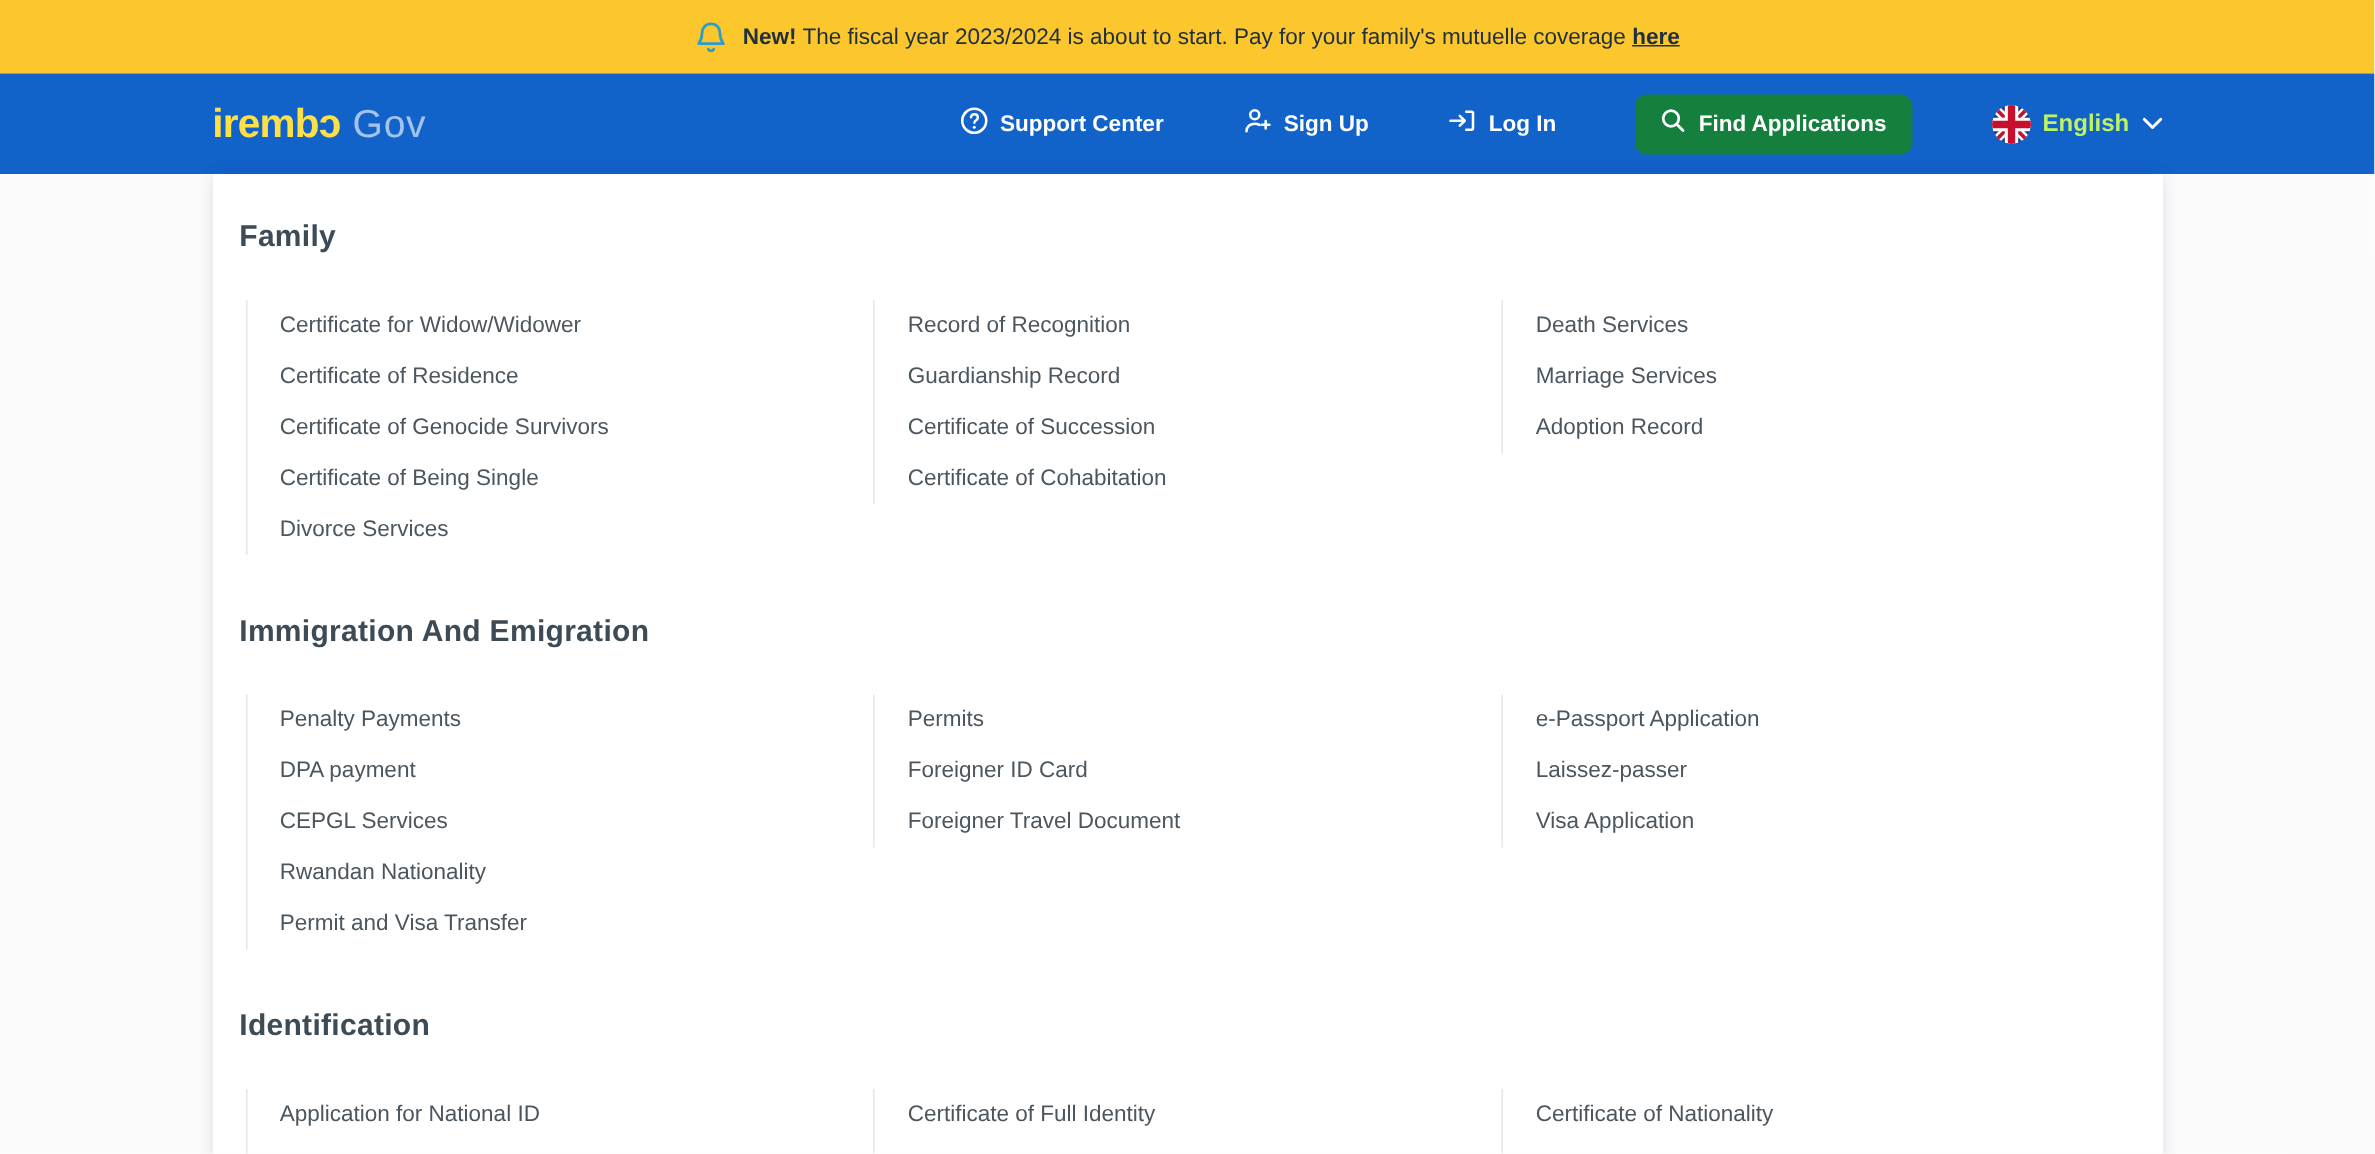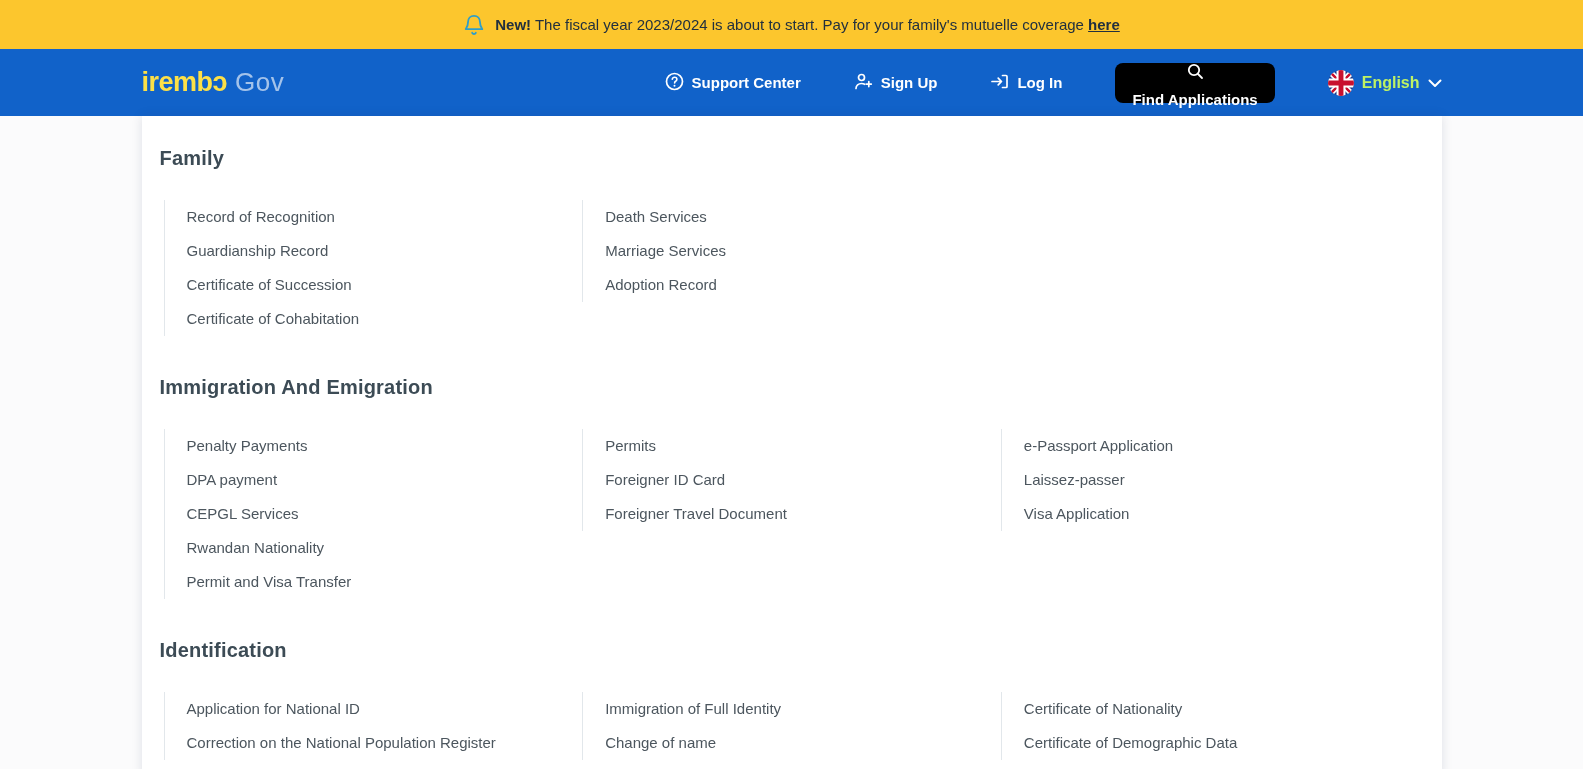--- a/index.html
+++ b/index.html
@@ -14,22 +14,22 @@
   .banner-link { color:#22303E; font-weight:700; text-decoration:underline; cursor:pointer; }
 
   
   .navbar { height:67px; background:#1162C9; }
   .nav-inner { width:1300px; height:100%; margin:0 auto; display:flex; align-items:center; justify-content:space-between; }
   .logo { display:flex; align-items:baseline; gap:8px; cursor:pointer; }
   .logo-brand { color:#fde047; font-size:27px; font-weight:700; letter-spacing:-0.5px; }
   .logo-suffix { color:rgba(255,255,255,0.62); font-size:26px; font-weight:400; letter-spacing:0.5px; }
   .nav-right { display:flex; align-items:center; gap:53px; }
   .nav-link { display:flex; align-items:center; gap:8px; color:#fff; font-size:15px; font-weight:600; cursor:pointer; }
-  .find-btn { display:flex; align-items:center; gap:8px; background:#000000; color:#fff; font-size:15px;
-              font-weight:600; border:none; border-radius:8px; height:40px; padding:0 17px; cursor:pointer;flex-direction:column; }
+  .find-btn { display:flex; align-items:center; gap:8px; background:#15803d; color:#fff; font-size:15px;
+              font-weight:600; border:none; border-radius:8px; height:40px; padding:0 17px; cursor:pointer; }
   .lang { display:flex; align-items:center; gap:8px; color:#bef264; font-size:16px; font-weight:600; cursor:pointer; }
   .flag { width:26px; height:26px; border-radius:50%; overflow:hidden; display:block; }
 
   
   .container { width:1300px; margin:0 auto; background:#ffffff; min-height:660px;
                box-shadow:0 0 10px rgba(40,60,90,0.14); padding:31px 0 0 0; }
   .svc-section { margin-bottom:40px; }
   .svc-title { font-size:20px; font-weight:700; color:#3C4B55; margin:0 0 30px 18px; letter-spacing:0.2px; }
   .svc-grid { display:grid; grid-template-columns:1fr 1fr 1fr; align-items:start; margin:0 22px 0 22px; }
   .svc-col { list-style:none; border-left:1px solid #E2E7EB; padding-left:22px; }
@@ -122,20 +122,27 @@
       </div>
     </div>
   </div>
 </div>
 
 <main class="container">
     <section class="svc-section">
       <h2 class="svc-title">Family</h2>
       <div class="svc-grid">
         <ul class="svc-col">
+          <li class="svc-item"><a class="svc-link">Certificate for Widow/Widower</a></li>
+          <li class="svc-item"><a class="svc-link">Certificate of Residence</a></li>
+          <li class="svc-item"><a class="svc-link">Certificate of Genocide Survivors</a></li>
+          <li class="svc-item"><a class="svc-link">Certificate of Being Single</a></li>
+          <li class="svc-item"><a class="svc-link">Divorce Services</a></li>
+        </ul>
+        <ul class="svc-col">
           <li class="svc-item"><a class="svc-link">Record of Recognition</a></li>
           <li class="svc-item"><a class="svc-link">Guardianship Record</a></li>
           <li class="svc-item"><a class="svc-link">Certificate of Succession</a></li>
           <li class="svc-item"><a class="svc-link">Certificate of Cohabitation</a></li>
         </ul>
         <ul class="svc-col">
           <li class="svc-item"><a class="svc-link">Death Services</a></li>
           <li class="svc-item"><a class="svc-link">Marriage Services</a></li>
           <li class="svc-item"><a class="svc-link">Adoption Record</a></li>
         </ul>
@@ -164,21 +171,21 @@
       </div>
     </section>
     <section class="svc-section">
       <h2 class="svc-title">Identification</h2>
       <div class="svc-grid">
         <ul class="svc-col">
           <li class="svc-item"><a class="svc-link">Application for National ID</a></li>
           <li class="svc-item"><a class="svc-link">Correction on the National Population Register</a></li>
         </ul>
         <ul class="svc-col">
-          <li class="svc-item"><a class="svc-link">Immigration of Full Identity</a></li>
+          <li class="svc-item"><a class="svc-link">Certificate of Full Identity</a></li>
           <li class="svc-item"><a class="svc-link">Change of name</a></li>
         </ul>
         <ul class="svc-col">
           <li class="svc-item"><a class="svc-link">Certificate of Nationality</a></li>
           <li class="svc-item"><a class="svc-link">Certificate of Demographic Data</a></li>
         </ul>
       </div>
     </section>
   </main>
 

